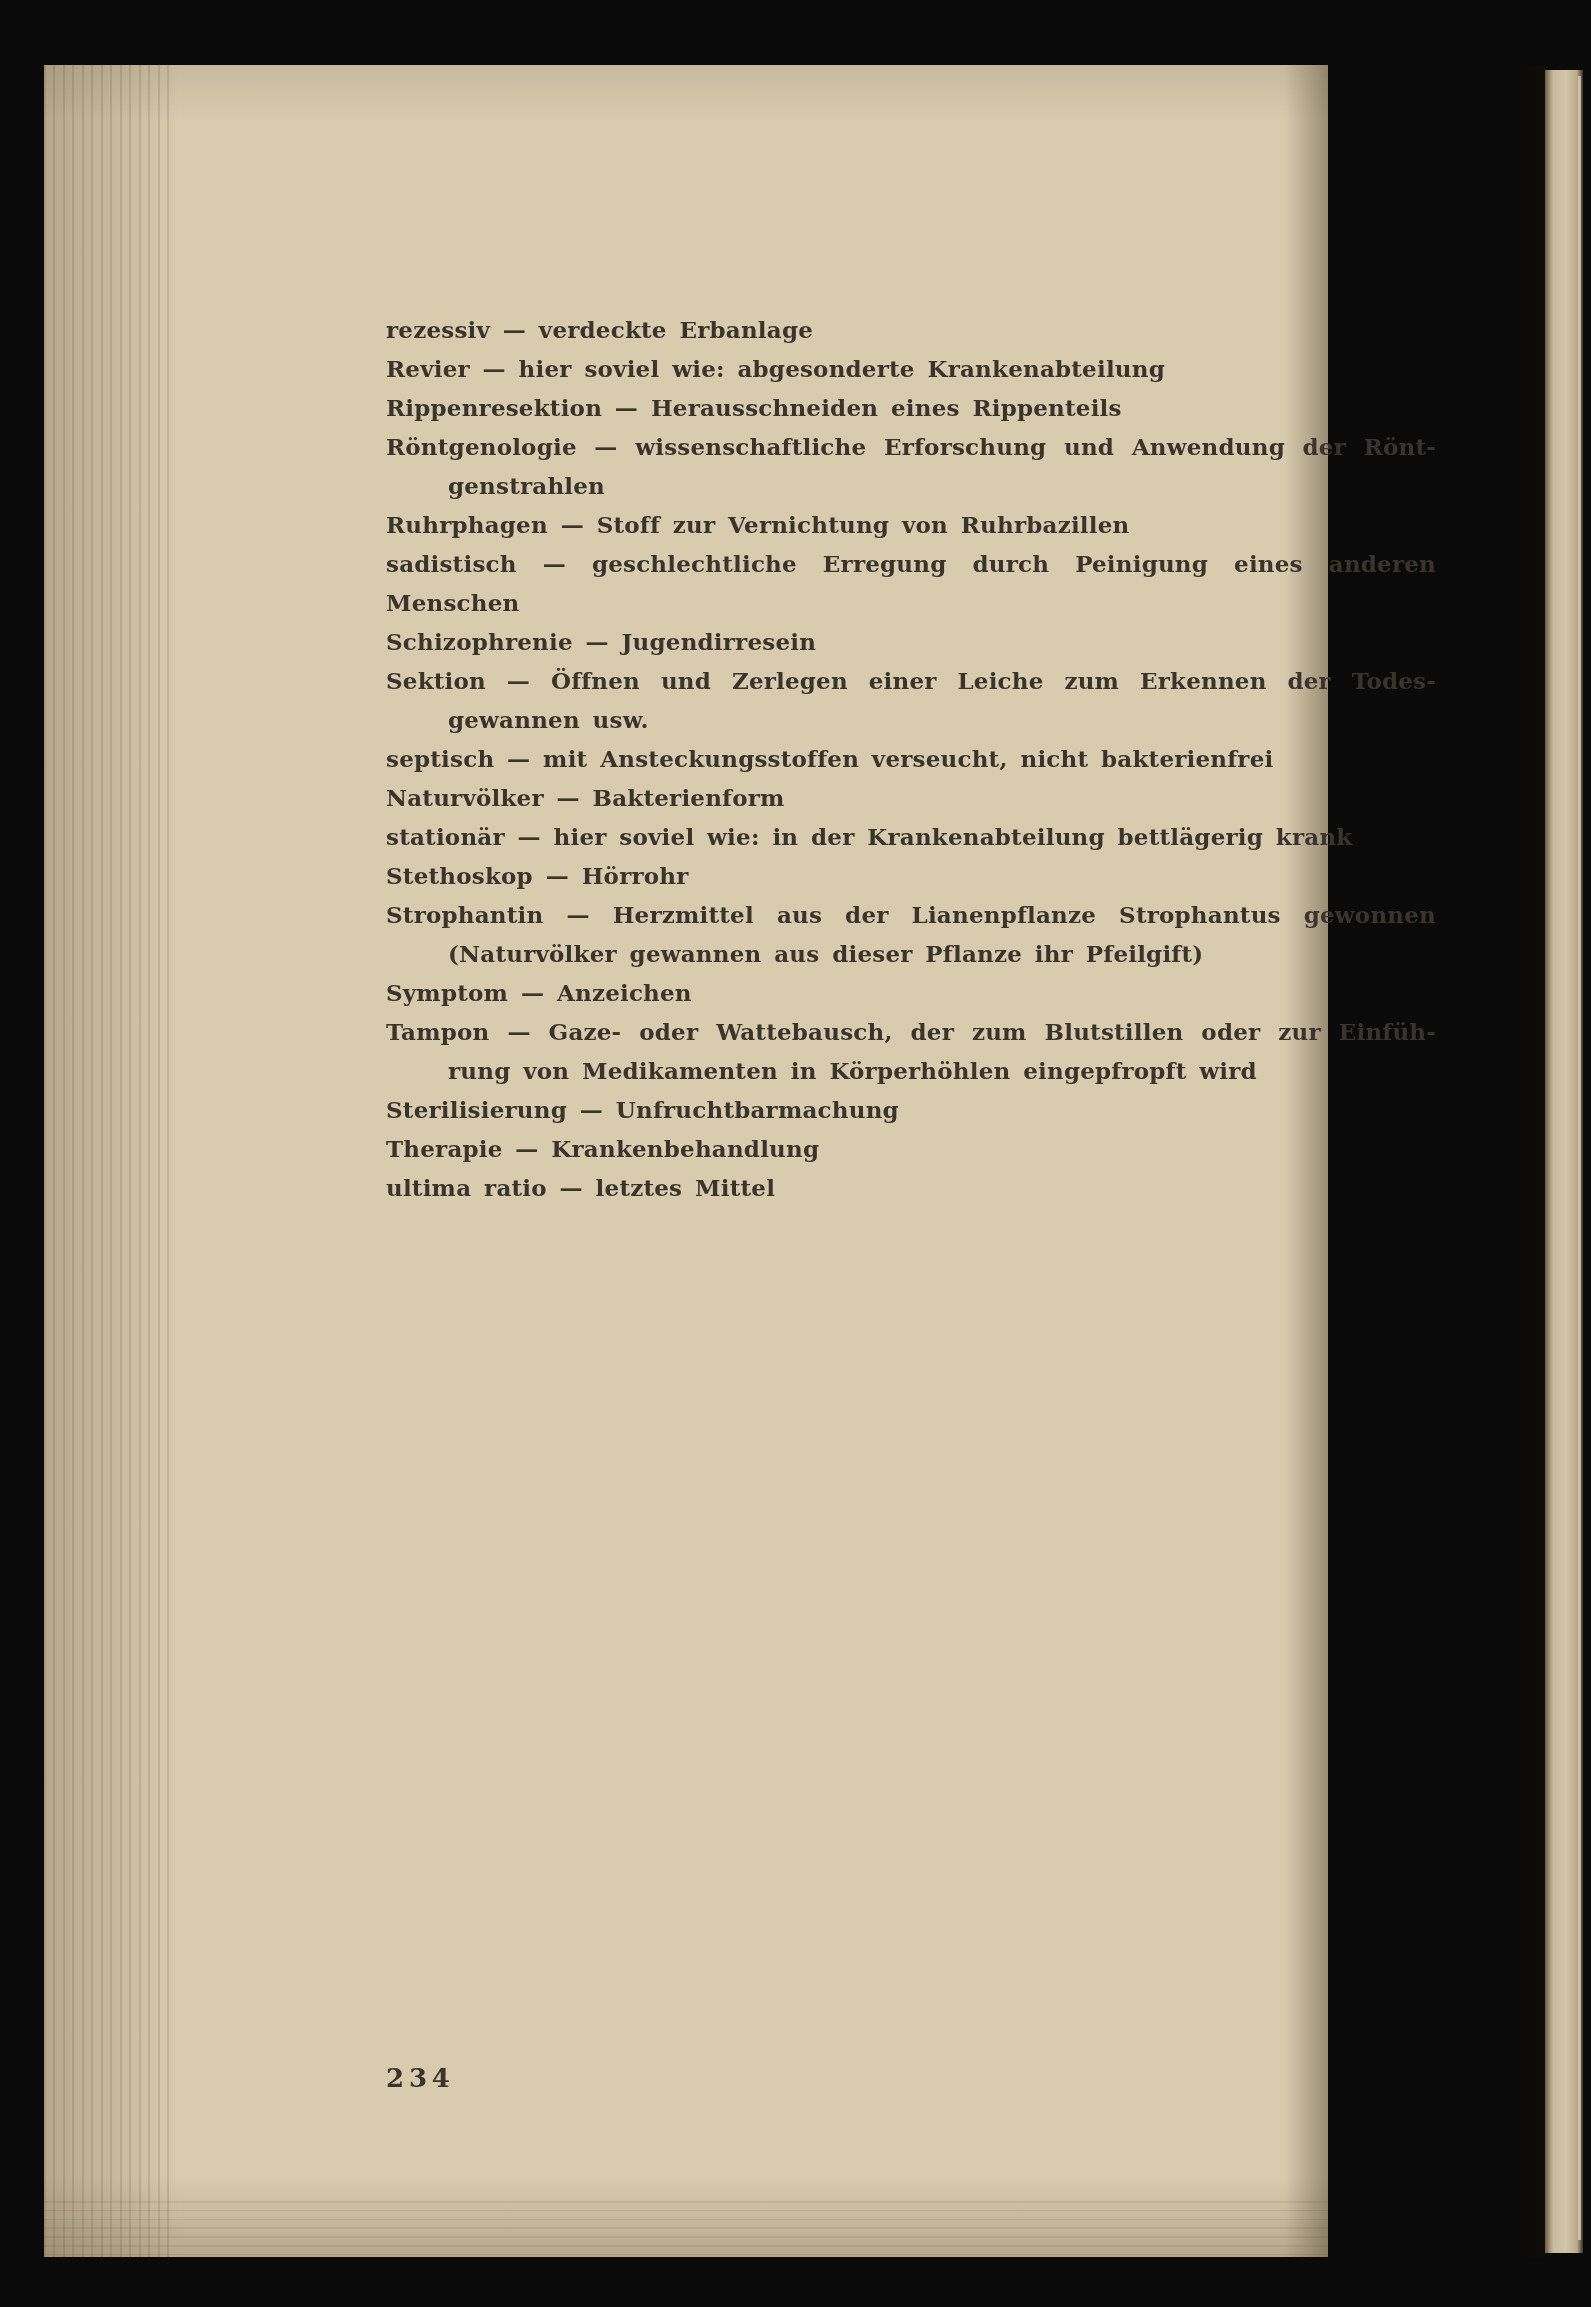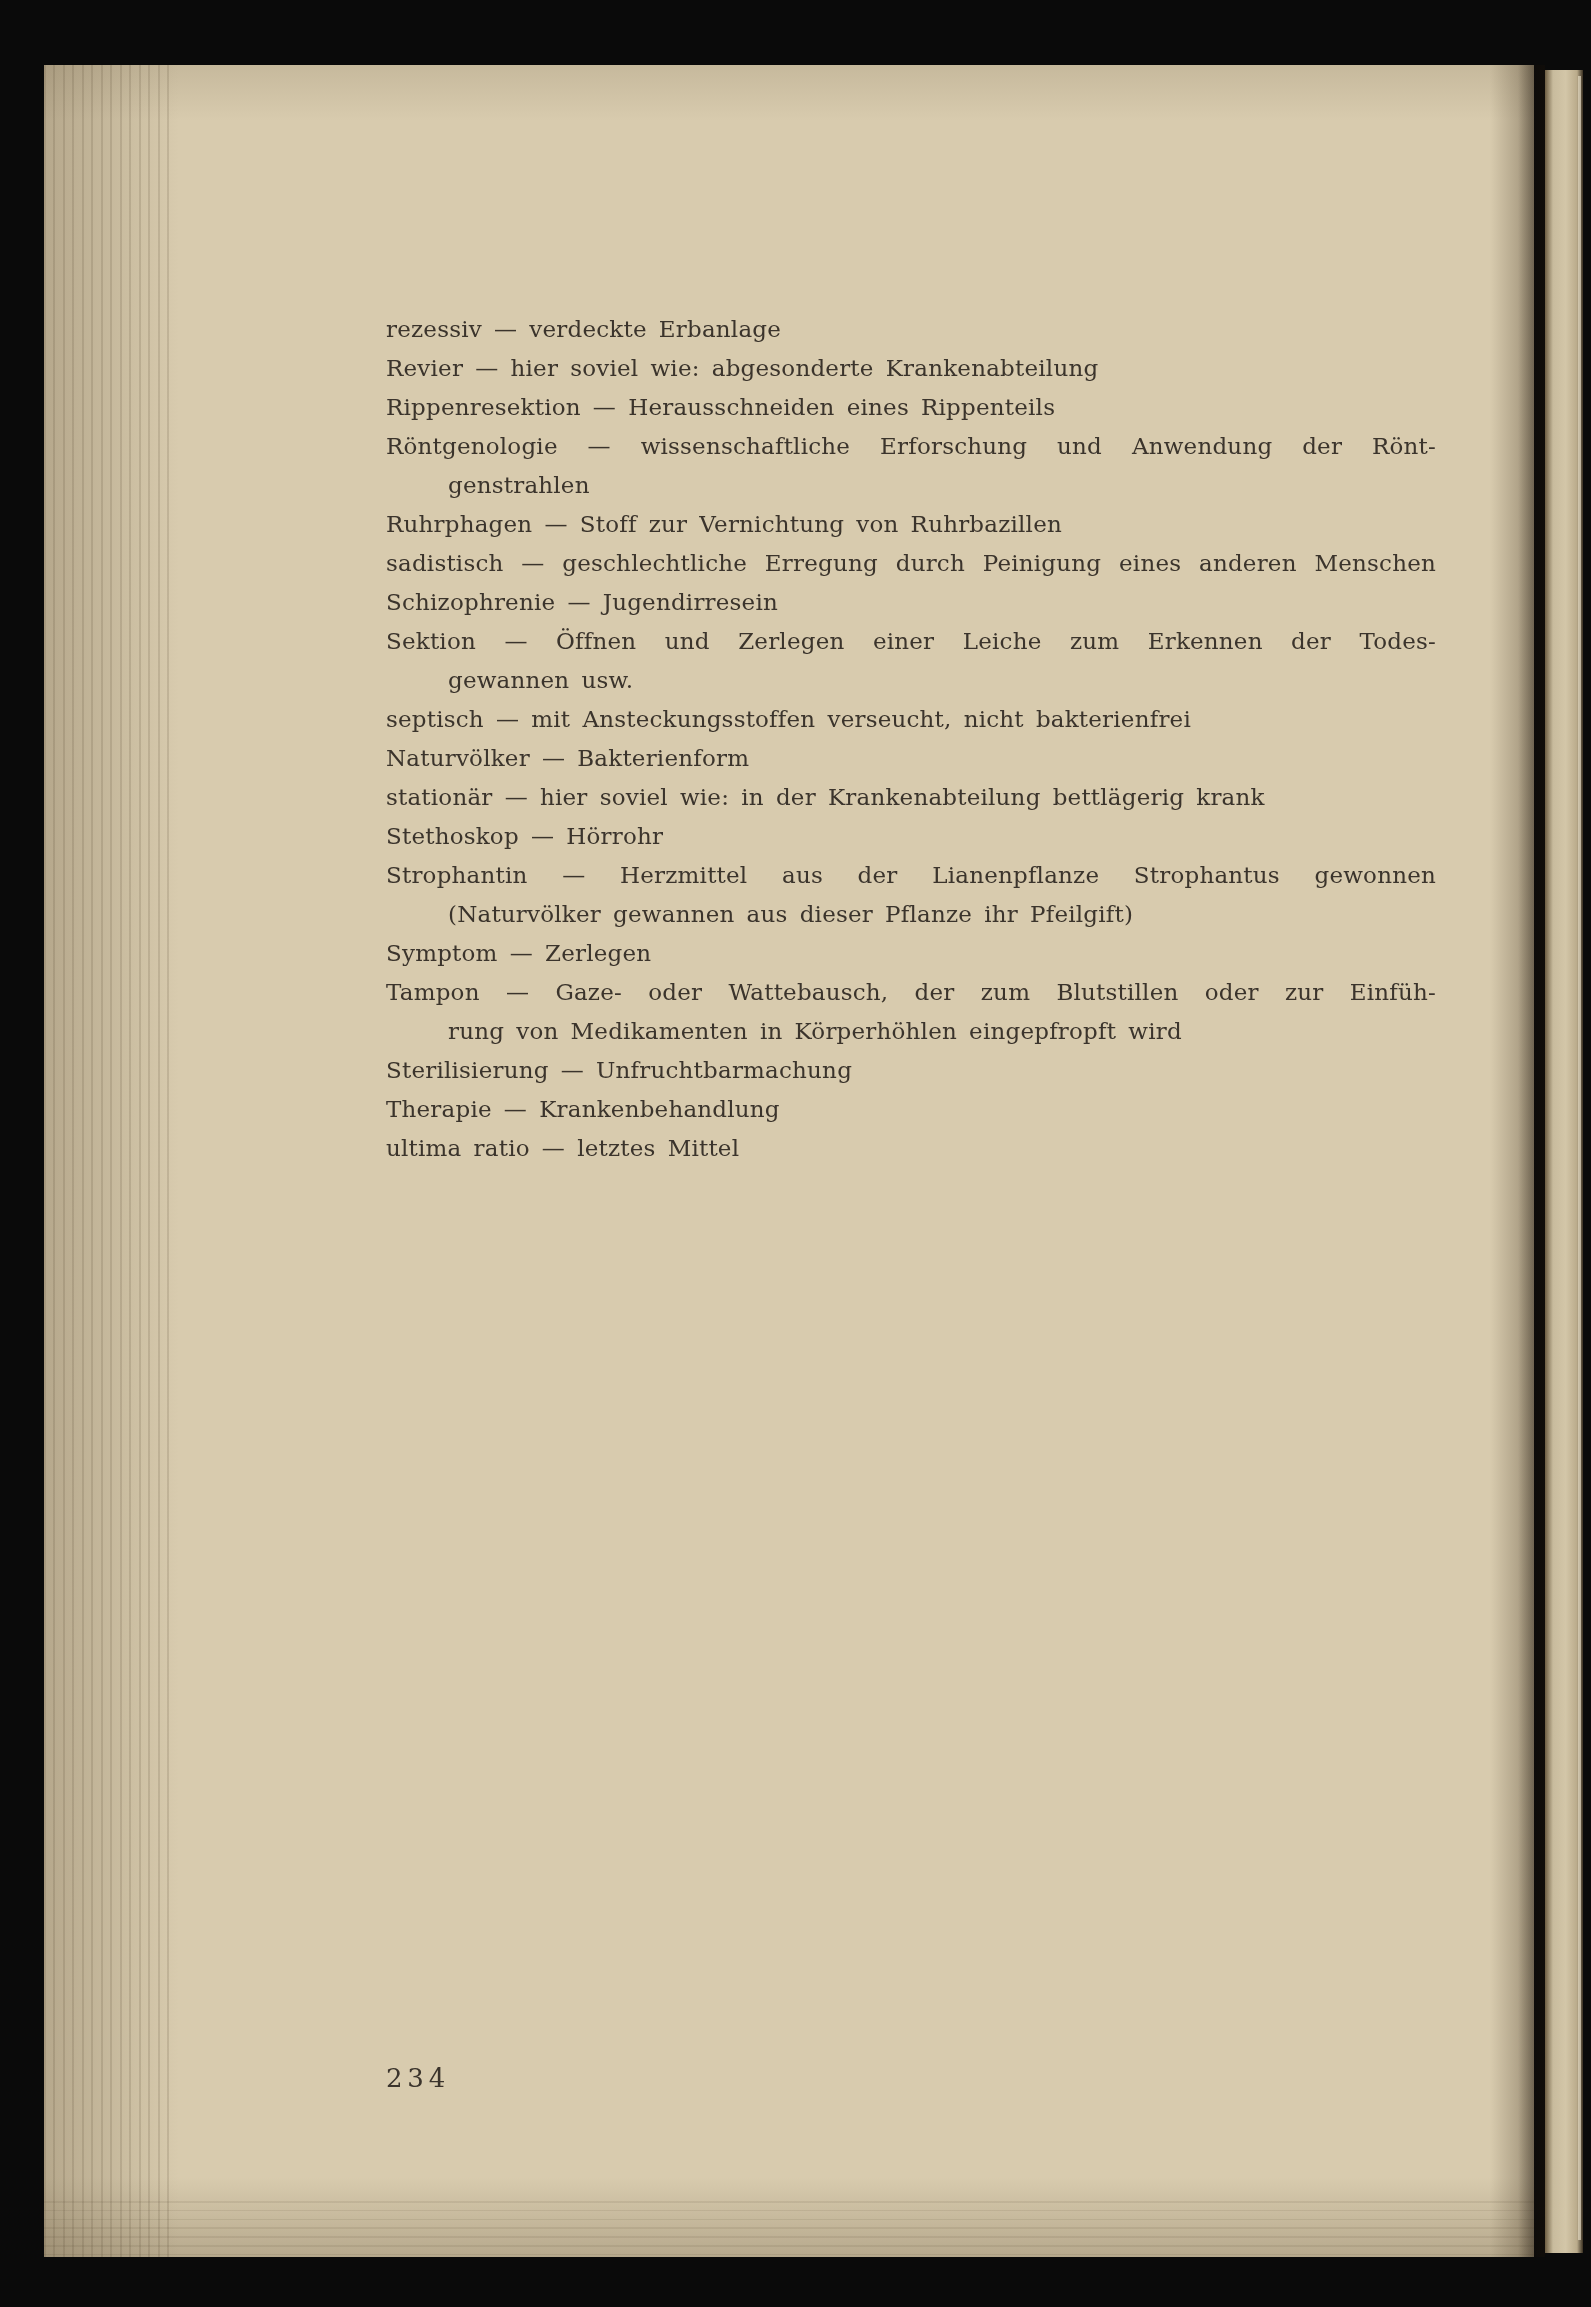--- a/index.html
+++ b/index.html
@@ -16,28 +16,29 @@
   }
   .scan {
     position: absolute;
     inset: 0;
   }
   
   .page {
     position: absolute;
     left: 44px;
     top: 65px;
-    width: 1490px;
+    width: 1284px;
     height: 2192px;
     background:
       linear-gradient(90deg, rgba(110,94,68,0.32) 0px, rgba(110,94,68,0.0) 135px),
       linear-gradient(270deg, rgba(80,66,46,0.45) 0px, rgba(80,66,46,0.0) 44px),
       linear-gradient(0deg, rgba(105,90,64,0.30) 0px, rgba(105,90,64,0.0) 80px),
       linear-gradient(180deg, rgba(105,90,64,0.16) 0px, rgba(105,90,64,0.0) 56px),
       #d8cbae;
+    font-weight: bold;
   }
   
   .edges-left {
     position: absolute;
     left: 0;
     top: 0;
     width: 131px;
     height: 100%;
     background: repeating-linear-gradient(
       90deg,
@@ -142,21 +143,21 @@
         <div class="line justify">sadistisch — geschlechtliche Erregung durch Peinigung eines anderen Menschen</div>
         <div class="line">Schizophrenie — Jugendirresein</div>
         <div class="line justify">Sektion — Öffnen und Zerlegen einer Leiche zum Erkennen der Todes-</div>
         <div class="line indent">gewannen usw.</div>
         <div class="line">septisch — mit Ansteckungsstoffen verseucht, nicht bakterienfrei</div>
         <div class="line">Naturvölker — Bakterienform</div>
         <div class="line">stationär — hier soviel wie: in der Krankenabteilung bettlägerig krank</div>
         <div class="line">Stethoskop — Hörrohr</div>
         <div class="line justify">Strophantin — Herzmittel aus der Lianenpflanze Strophantus gewonnen</div>
         <div class="line indent">(Naturvölker gewannen aus dieser Pflanze ihr Pfeilgift)</div>
-        <div class="line">Symptom — Zerlegen</div>
+        <div class="line">Symptom — Anzeichen</div>
         <div class="line justify">Tampon — Gaze- oder Wattebausch, der zum Blutstillen oder zur Einfüh-</div>
         <div class="line indent">rung von Medikamenten in Körperhöhlen eingepfropft wird</div>
         <div class="line">Sterilisierung — Unfruchtbarmachung</div>
         <div class="line">Therapie — Krankenbehandlung</div>
         <div class="line">ultima ratio — letztes Mittel</div>
       </div>
 
     <div class="page-number">234</div>
   </div>
 

